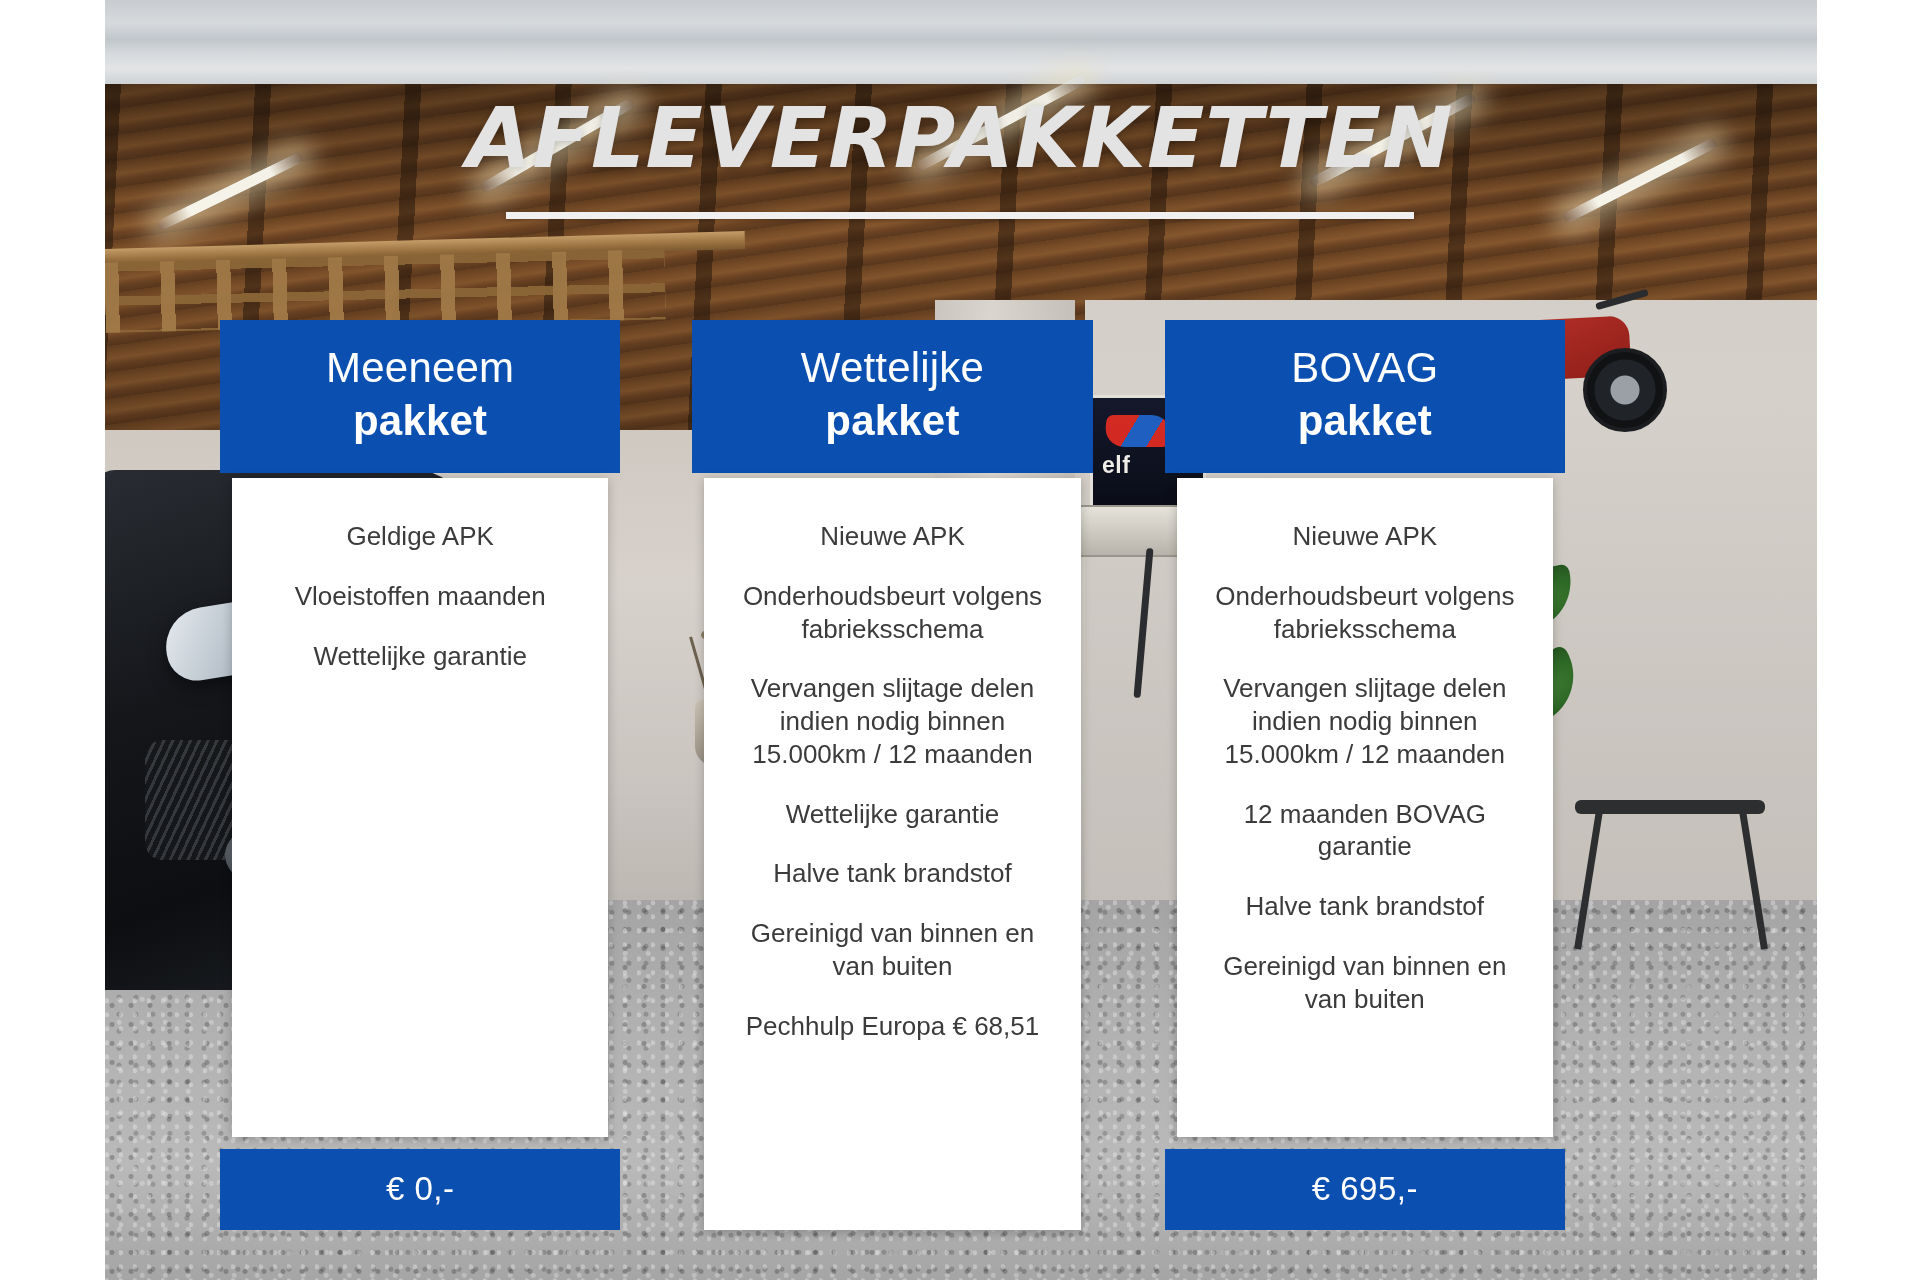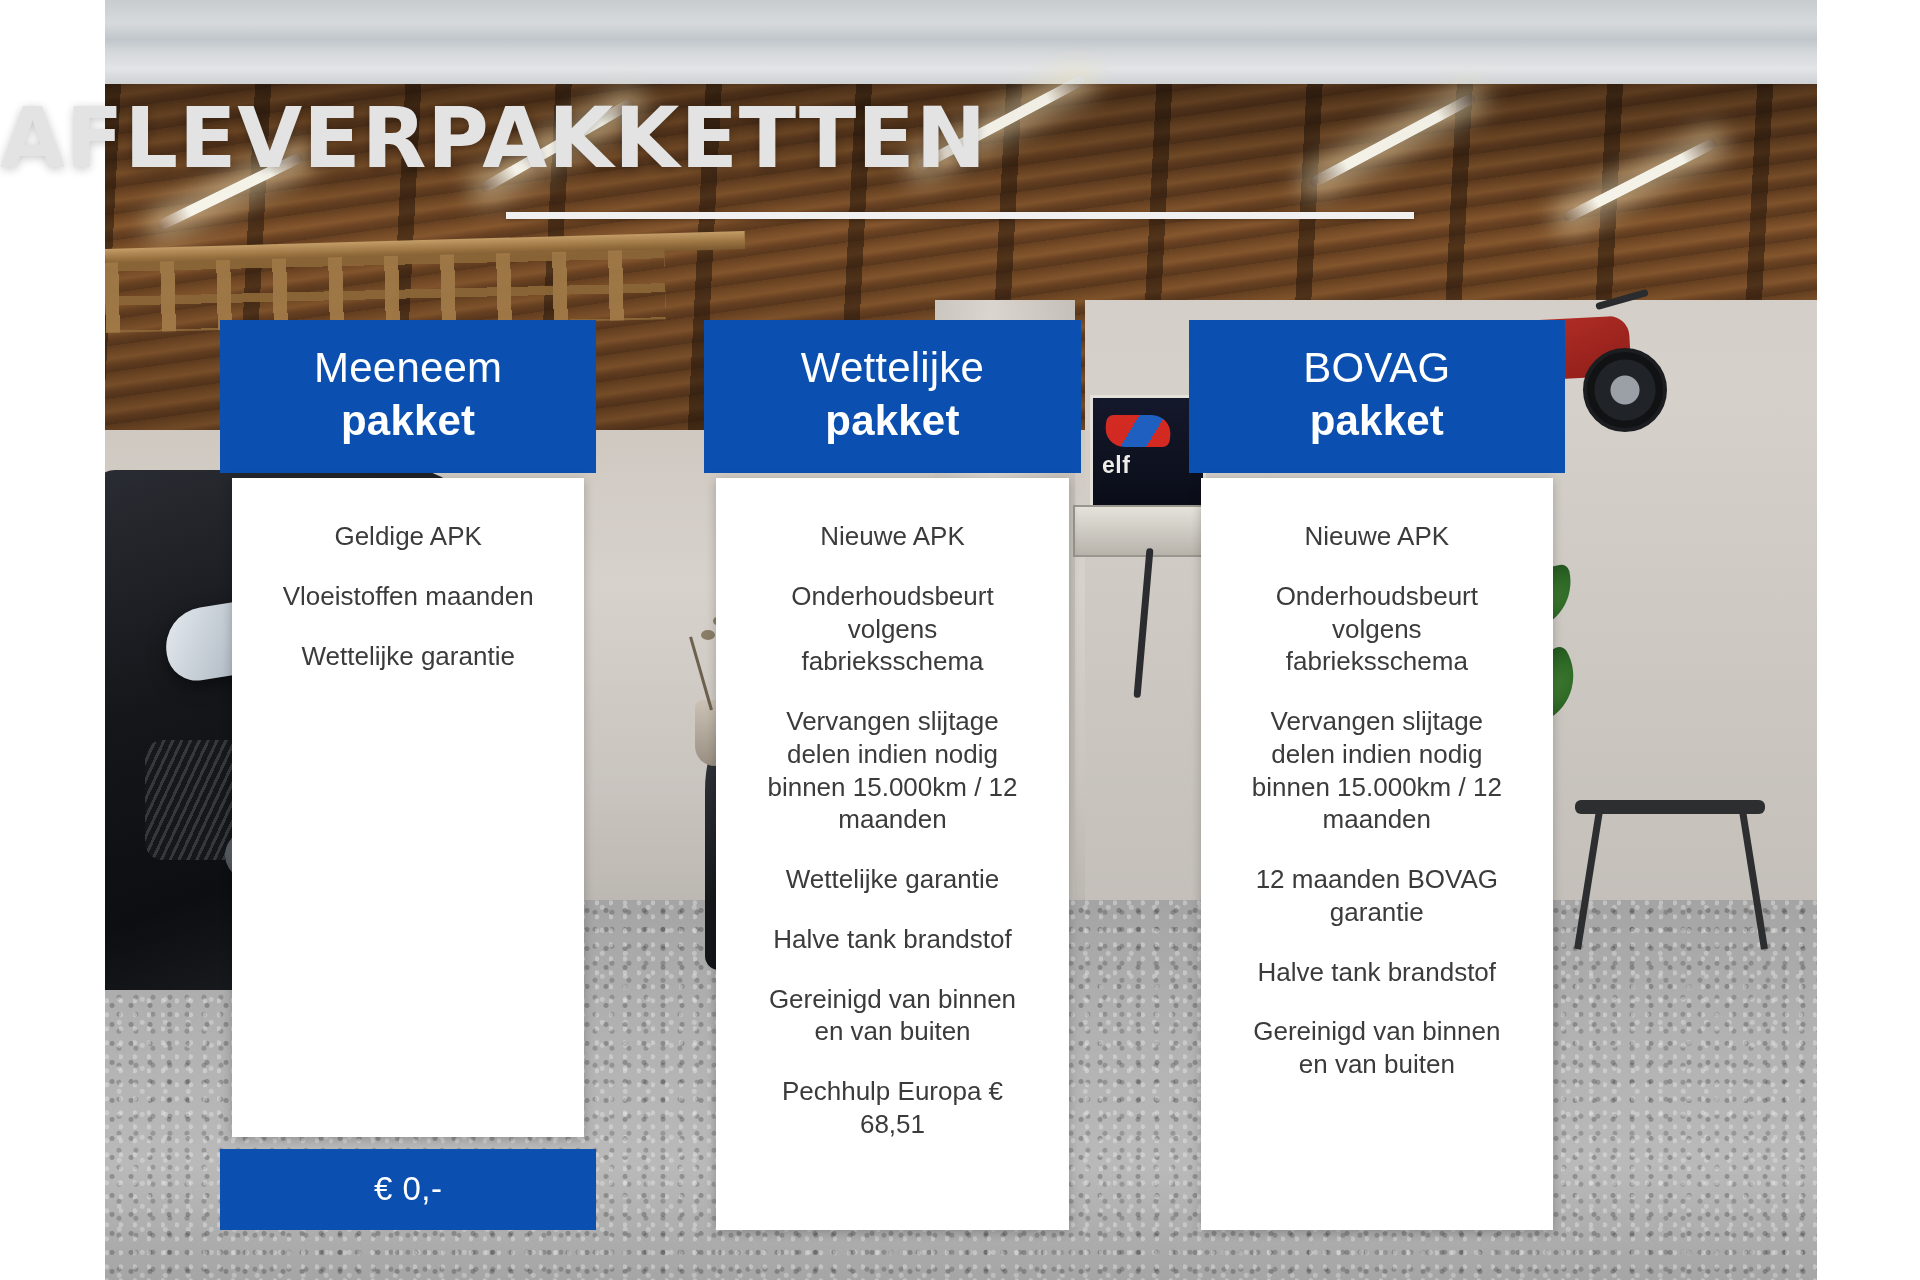--- a/index.html
+++ b/index.html
@@ -274,20 +274,22 @@
   .photo-grade {
     position: absolute; inset: 0;
     background: linear-gradient(180deg, rgba(0,0,0,.08) 0%, rgba(0,0,0,0) 30%, rgba(0,0,0,.05) 100%);
     pointer-events: none;
   }
 
   
   #title-block {
     position: absolute;
     left: 0; right: 0; top: 96px;
+    text-align: center;
+    font-style: italic;
   }
   #page-title {
     margin: 0;
     font-family: "DejaVu Sans", "Liberation Sans", sans-serif;
     font-weight: 700;
     font-size: 84px;
     letter-spacing: 1px;
     color: #e3e3e3;
     line-height: 1.02;
     text-shadow: 0 2px 10px rgba(0,0,0,.22);
@@ -302,21 +304,21 @@
 
   
   #cards {
     position: absolute;
     left: 105px;
     top: 320px;
     width: 1460px;
     height: 910px;
     display: flex;
     justify-content: flex-start;
-    gap: 108px;
+    gap: 72px;
     padding-left: 115px;
     box-sizing: border-box;
   }
   .card {
     width: 402px;
     display: flex;
     flex-direction: column;
   }
   .card-header {
     background: #0b50b0;
@@ -482,16 +484,17 @@
       <div class="card-body">
         <ul class="feature-list">
           <li>Nieuwe APK</li>
           <li>Onderhoudsbeurt volgens fabrieksschema</li>
           <li>Vervangen slijtage delen indien nodig binnen 15.000km / 12 maanden</li>
           <li>12 maanden BOVAG garantie</li>
           <li>Halve tank brandstof</li>
           <li>Gereinigd van binnen en van buiten</li>
         </ul>
       </div>
+      <div class="card-price">€ 695,-</div>
     </div>
 
   </div>
 </div>
 
 </body></html>

